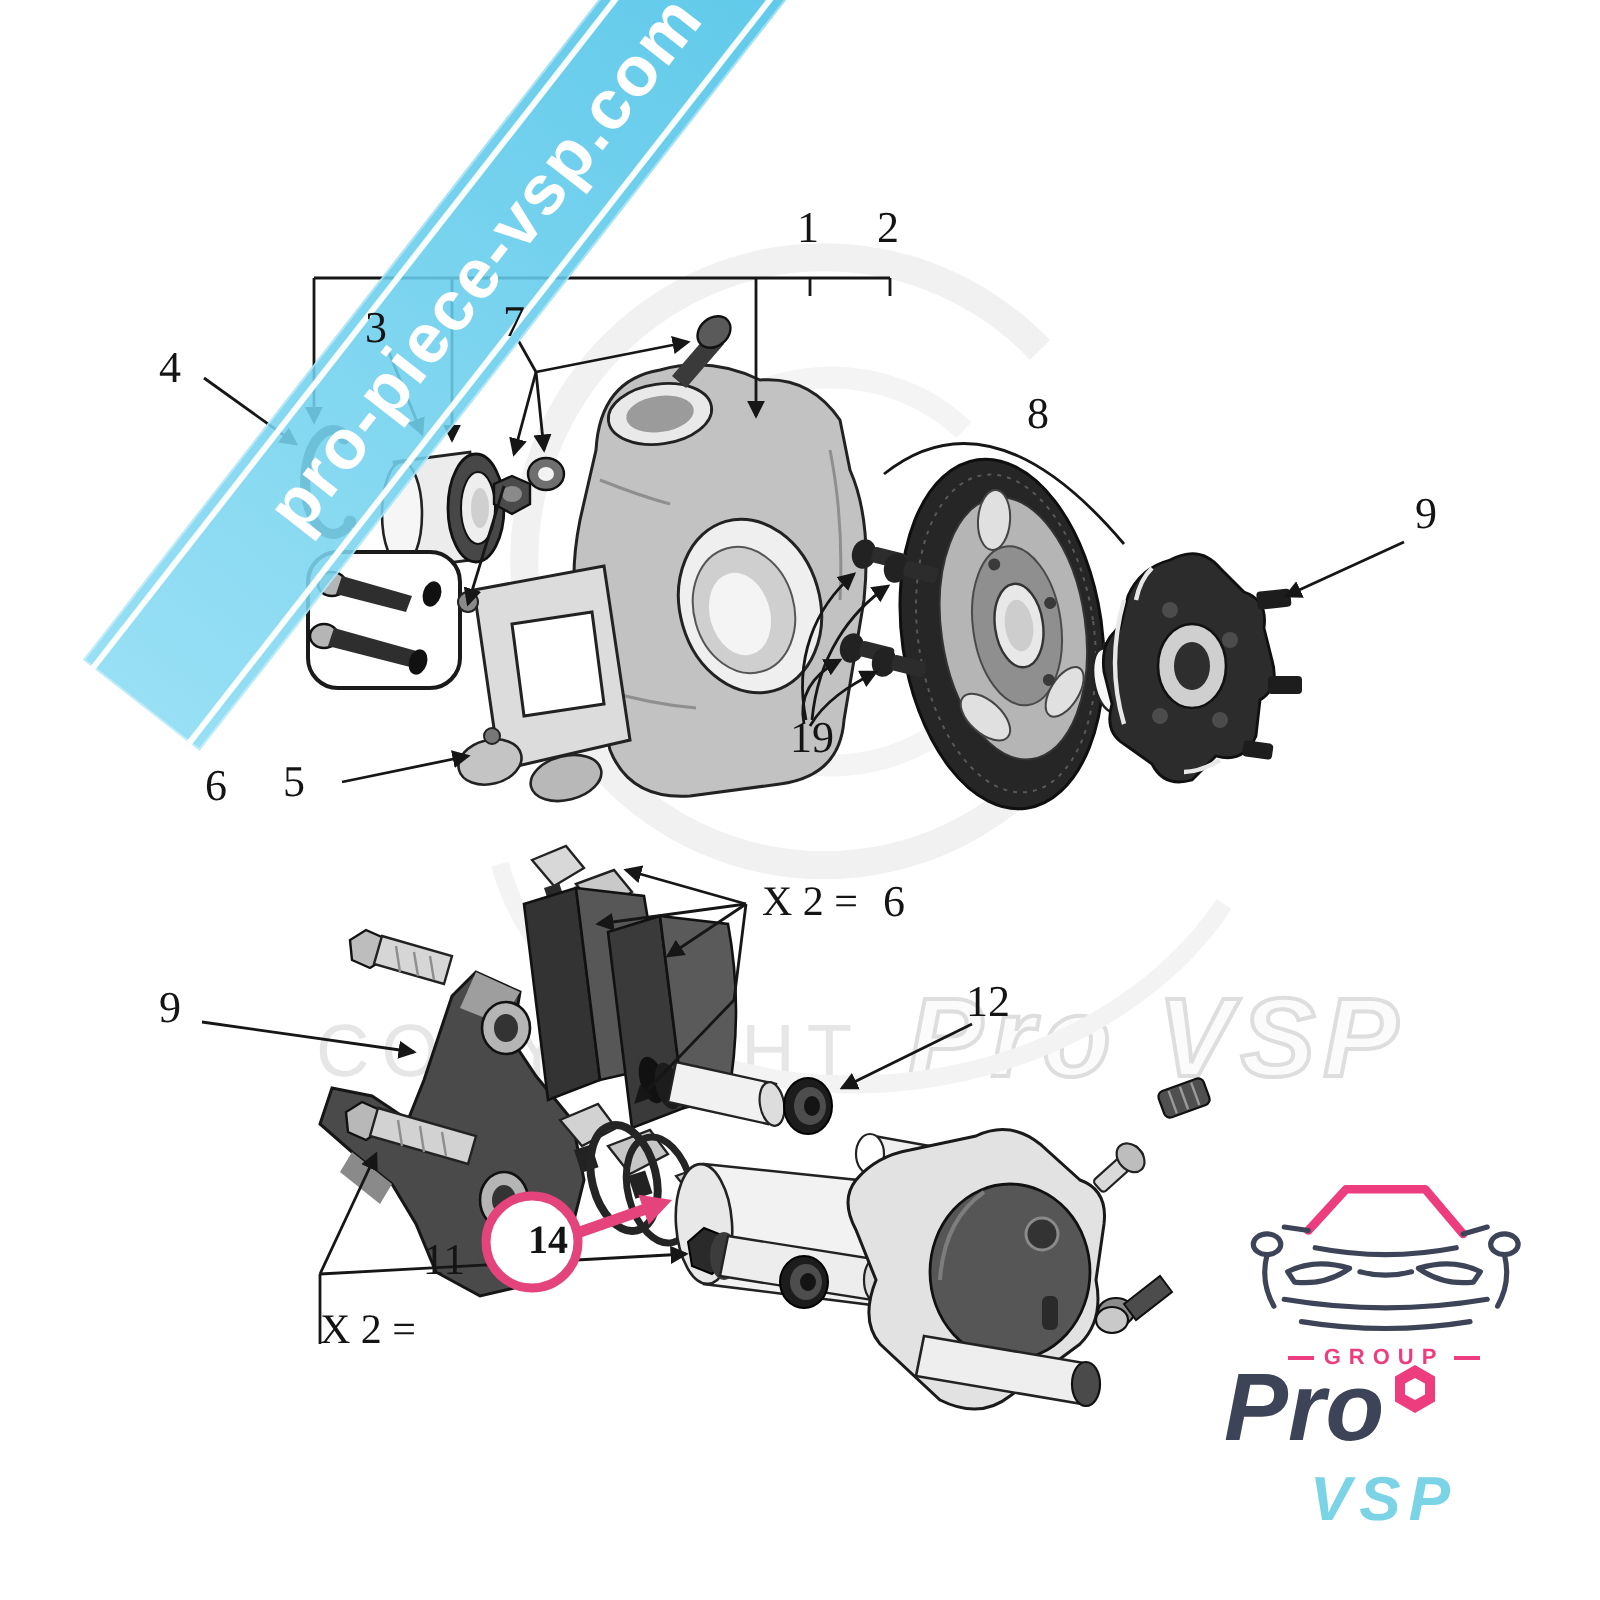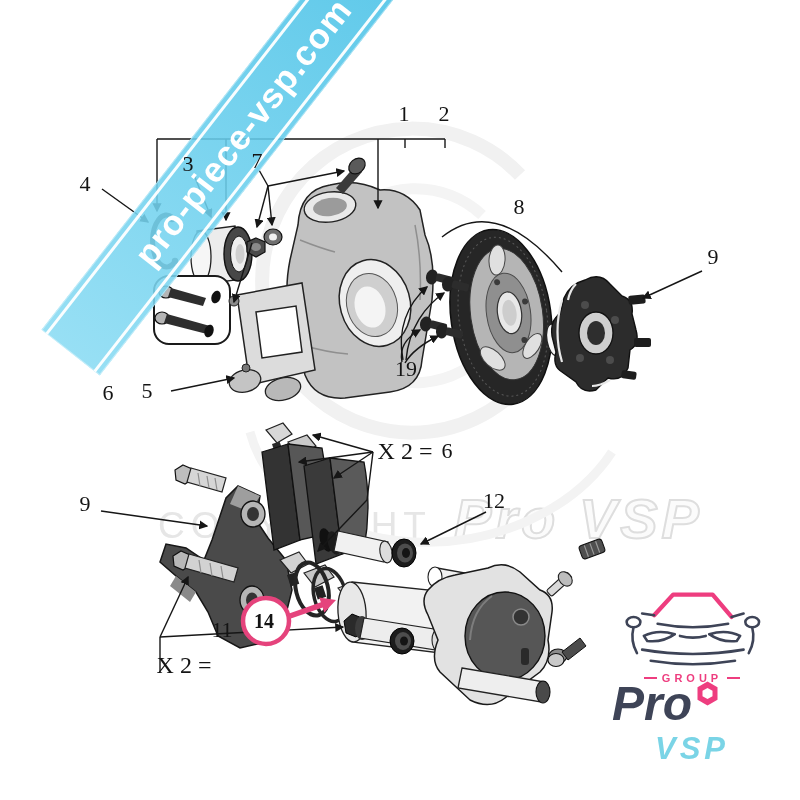--- a/index.html
+++ b/index.html
@@ -20,21 +20,21 @@
           background:linear-gradient(90deg, rgba(137,219,243,0.88), rgba(64,190,229,0.88));
           box-shadow:0 0 0 1px rgba(255,255,255,0.4) inset;}
   .ribbon .stripe{position:absolute;left:0;right:0;height:3px;background:rgba(255,255,255,0.95);}
   .ribbon .stripe.top{top:5px;} .ribbon .stripe.bot{bottom:5px;}
   .ribbon-text{font-family:"Liberation Sans",sans-serif;font-weight:700;font-size:35px;
                color:#ffffff;letter-spacing:1px;}
   
   .callout{position:absolute;z-index:10;transform:translate(-50%,-50%);
            font-family:"Liberation Serif",serif;font-size:22px;color:#141414;}
   .mult{position:absolute;z-index:10;transform:translate(-50%,-50%);
-        font-family:"Liberation Serif",serif;font-size:24px;color:#141414;white-space:nowrap;}
+        font-family:"Liberation Serif",serif;font-size:21px;color:#141414;white-space:nowrap;}
   .callout.pink{font-size:20px;font-weight:700;}
   
   .logo{position:absolute;left:612px;top:586px;width:160px;height:205px;z-index:6;
         font-family:"Liberation Sans",sans-serif;text-align:center;}
   .logo-group{display:flex;align-items:center;justify-content:center;gap:5px;
               color:#ee3d7f;font-size:11px;font-weight:700;letter-spacing:4px;margin-top:-4px;}
   .logo-group .dashline{display:inline-block;width:13px;height:2px;background:#ee3d7f;}
   .logo-pro{position:relative;display:flex;justify-content:flex-start;align-items:flex-start;
             margin-top:-2px;}
   .logo-pro .pro-txt{font-style:italic;font-weight:700;font-size:48px;line-height:44px;
@@ -353,21 +353,21 @@
   <div class="callout" style="left:85px;top:184px">4</div>
   <div class="callout" style="left:147px;top:391px">5</div>
   <div class="callout" style="left:108px;top:393px">6</div>
   <div class="callout" style="left:257px;top:161px">7</div>
   <div class="callout" style="left:519px;top:207px">8</div>
   <div class="callout" style="left:713px;top:257px">9</div>
   <div class="callout" style="left:447px;top:451px">6</div>
   <div class="callout" style="left:222px;top:630px">11</div>
   <div class="callout" style="left:494px;top:501px">12</div>
   <div class="callout" style="left:85px;top:504px">9</div>
-  <div class="callout pink" style="left:264px;top:621px">14</div>
+  <div class="callout pink" style="left:274px;top:621px">14</div>
   <div class="callout" style="left:406px;top:369px">19</div>
 
   <div class="mult" style="left:405px;top:451px">X 2 =</div>
   <div class="mult" style="left:184px;top:665px">X 2 =</div>
 
   <div class="logo">
     <svg width="150" height="86" viewBox="0 0 160 100" fill="none" stroke-linecap="round" stroke-linejoin="round">
       <path d="M36,34 L58,10 L104,10 L126,36" stroke="#ee3d7f" stroke-width="5"></path>
       <path d="M40,44 Q81,52 122,44" stroke="#3e4457" stroke-width="3"></path>
       <path d="M22,32 L36,34 M126,36 L140,32" stroke="#3e4457" stroke-width="3"></path>

